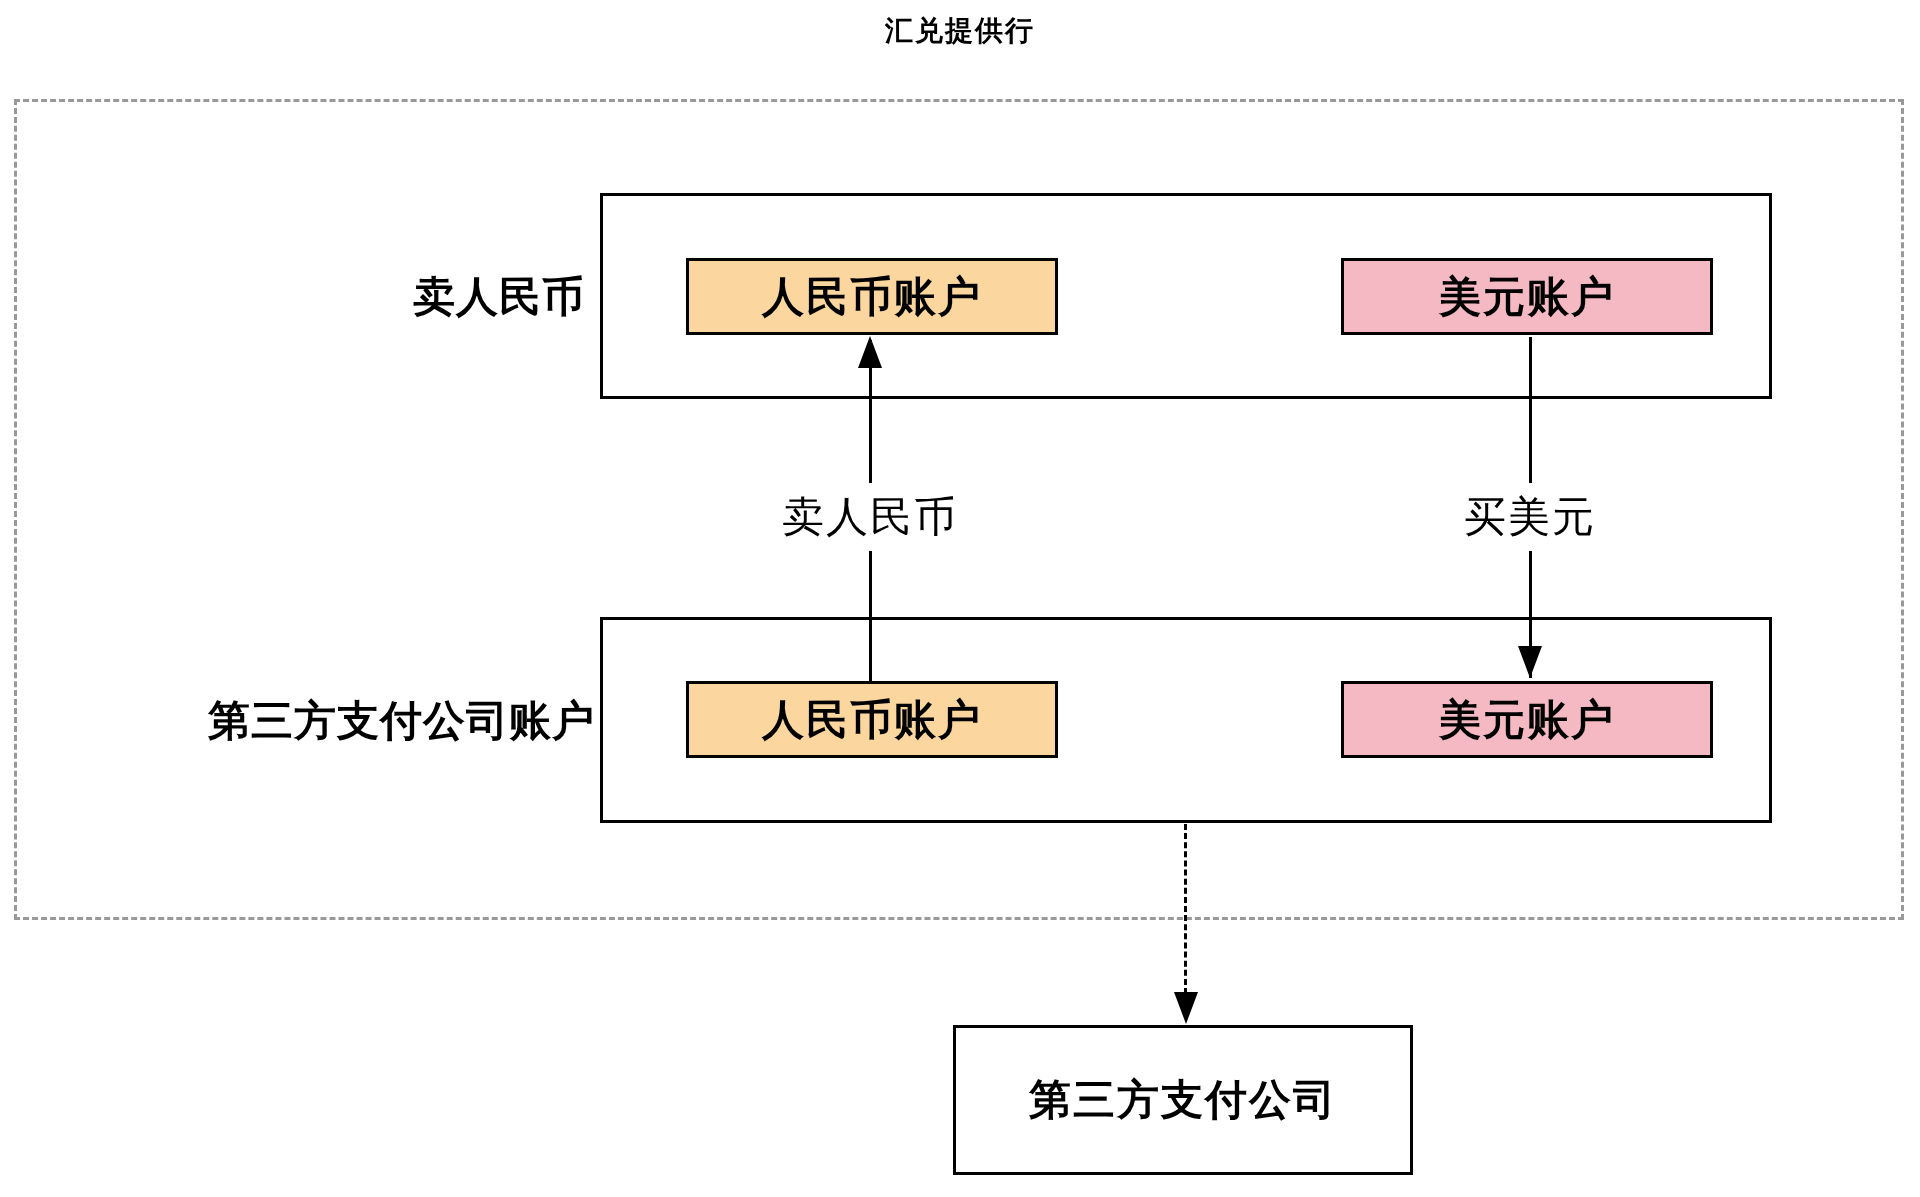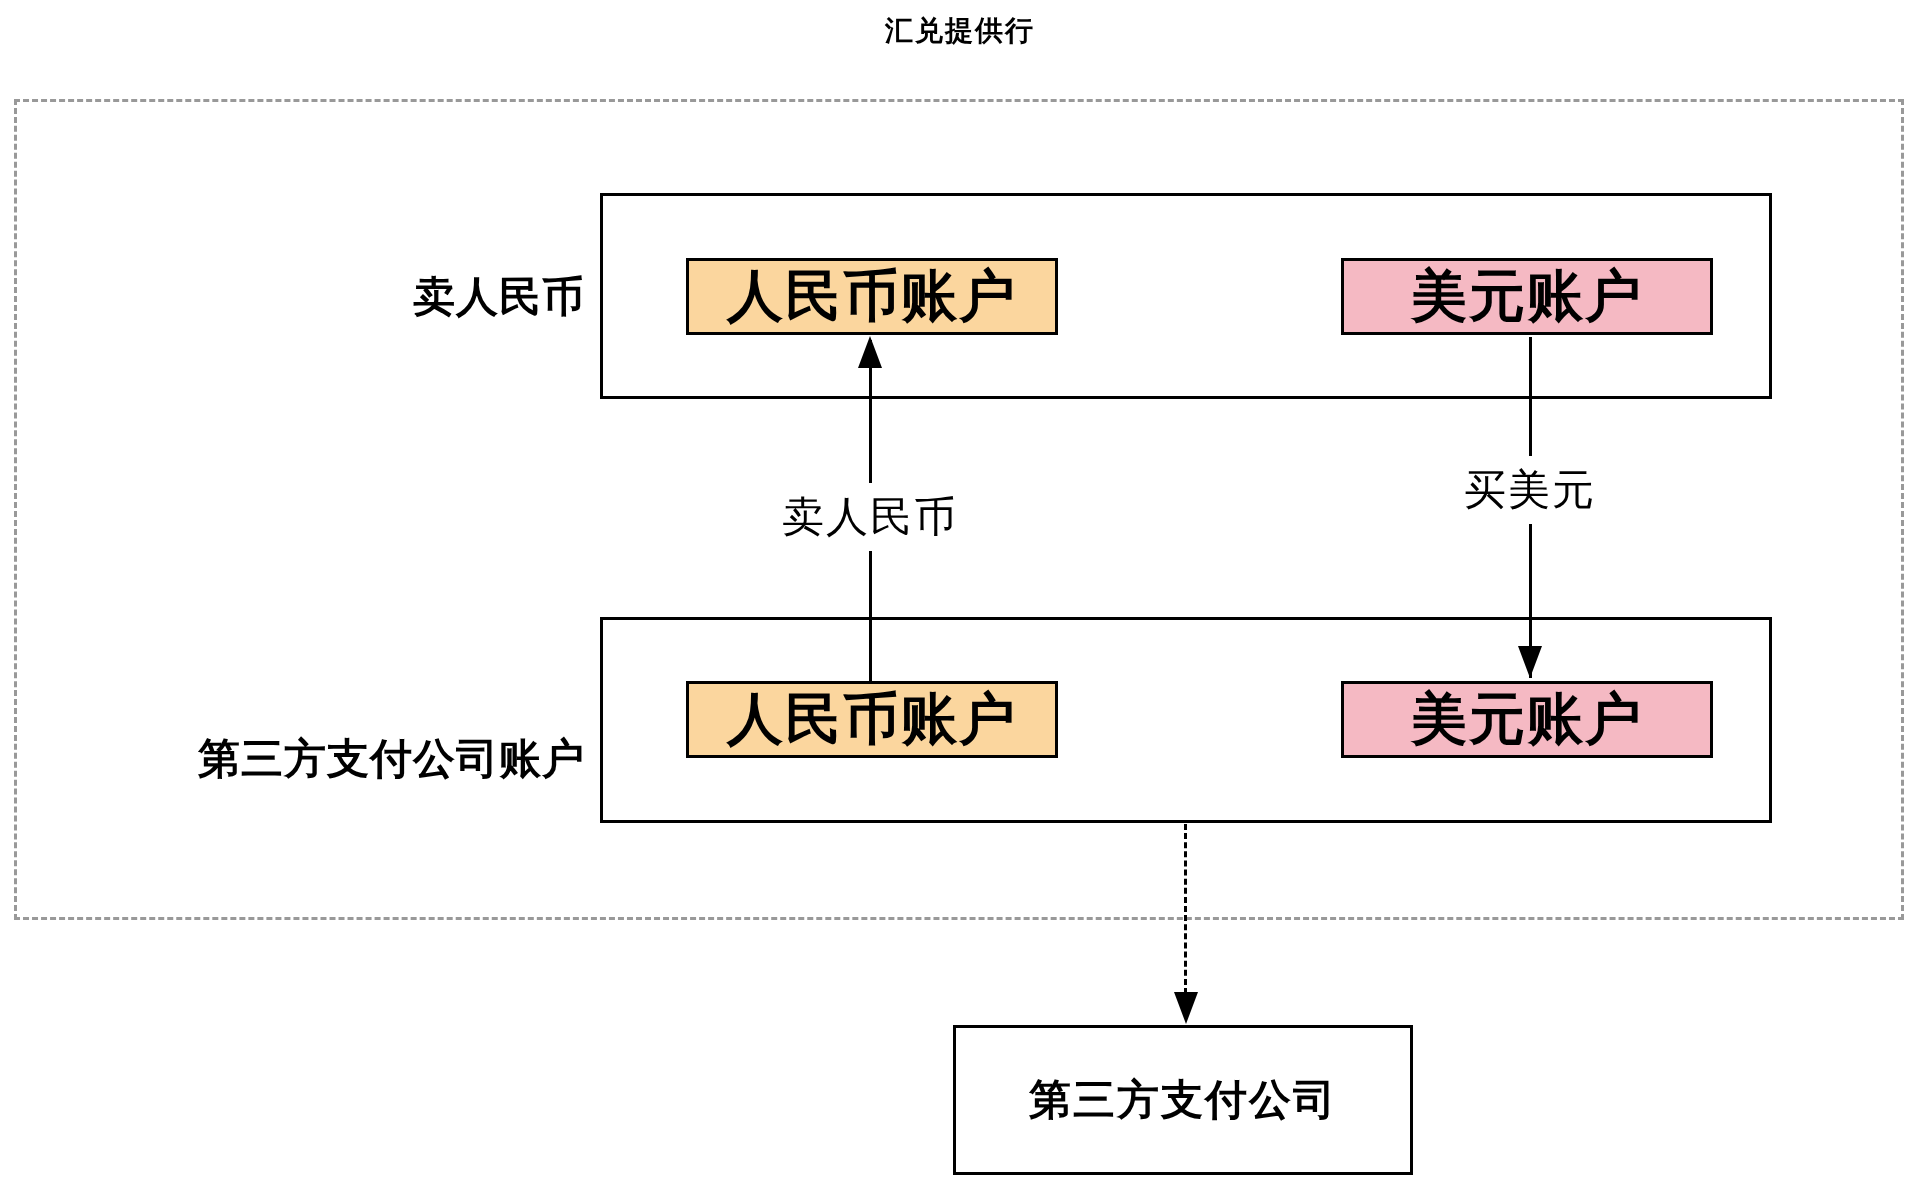--- a/index.html
+++ b/index.html
@@ -27,25 +27,25 @@
     left:600px;width:1166px;height:200px;
     border:3px solid var(--line);background:#fff;
   }
   .row-box.bank{top:193px;}
   .row-box.tp{top:617px;}
   .side-label{
     left:0;width:585px;height:50px;line-height:50px;
     text-align:right;font-size:42px;font-weight:600;letter-spacing:1px;
   }
   .side-label.bank{top:272px;}
-  .side-label.tp{top:734px;}
+  .side-label.tp{top:696px;padding-left:10px;}
   .account-box{
     width:366px;height:71px;border:3px solid var(--line);
     display:flex;align-items:center;justify-content:center;
-    font-size:56px;font-weight:600;letter-spacing:2px;
+    font-size:42px;font-weight:600;letter-spacing:2px;
   }
   .account-box.rmb{background:var(--rmb-fill);left:686px;}
   .account-box.usd{background:var(--usd-fill);left:1341px;}
   .account-box.r1{top:258px;}
   .account-box.r2{top:681px;}
   .vline{width:3px;background:var(--line);}
   .sell-line{left:869px;top:340px;height:341px;}
   .buy-line{left:1529px;top:337px;height:341px;}
   .arrowhead{width:0;height:0;}
   .arrow-up{
@@ -57,21 +57,21 @@
     left:1518px;top:646px;
     border-left:12px solid transparent;border-right:12px solid transparent;
     border-top:32px solid var(--line);
   }
   .flow-label{
     transform:translate(-50%,-50%);
     background:#fff;padding:6px 16px;white-space:nowrap;
     font-size:42px;font-weight:400;letter-spacing:2px;
   }
   .flow-label.sell{left:870px;top:517px;}
-  .flow-label.buy{left:1530px;top:490px;text-align:right;}
+  .flow-label.buy{left:1530px;top:517px;text-align:right;}
   .dashed-connector{
     left:1184px;top:824px;height:170px;width:0;
     border-left:3px dashed var(--line);
   }
   .arrow-down-dashed{
     left:1174px;top:992px;
     border-left:12px solid transparent;border-right:12px solid transparent;
     border-top:32px solid var(--line);
   }
   .company-box{

